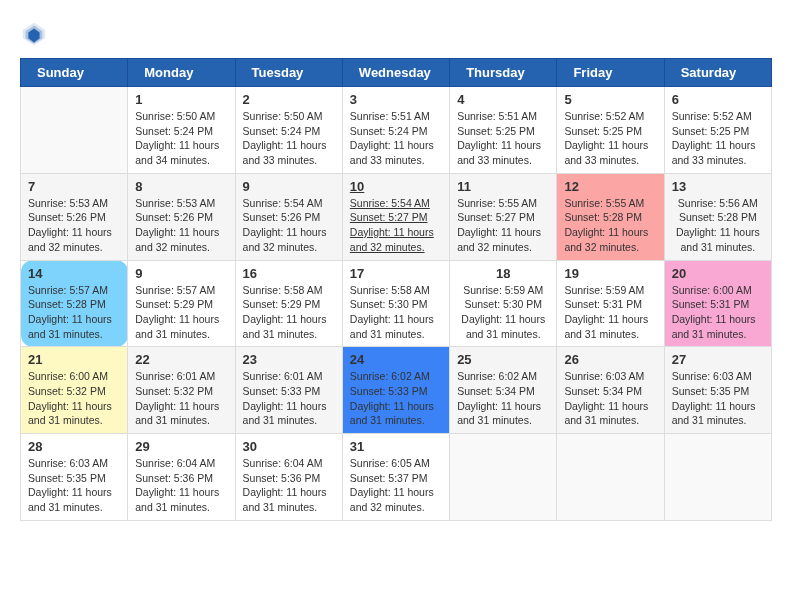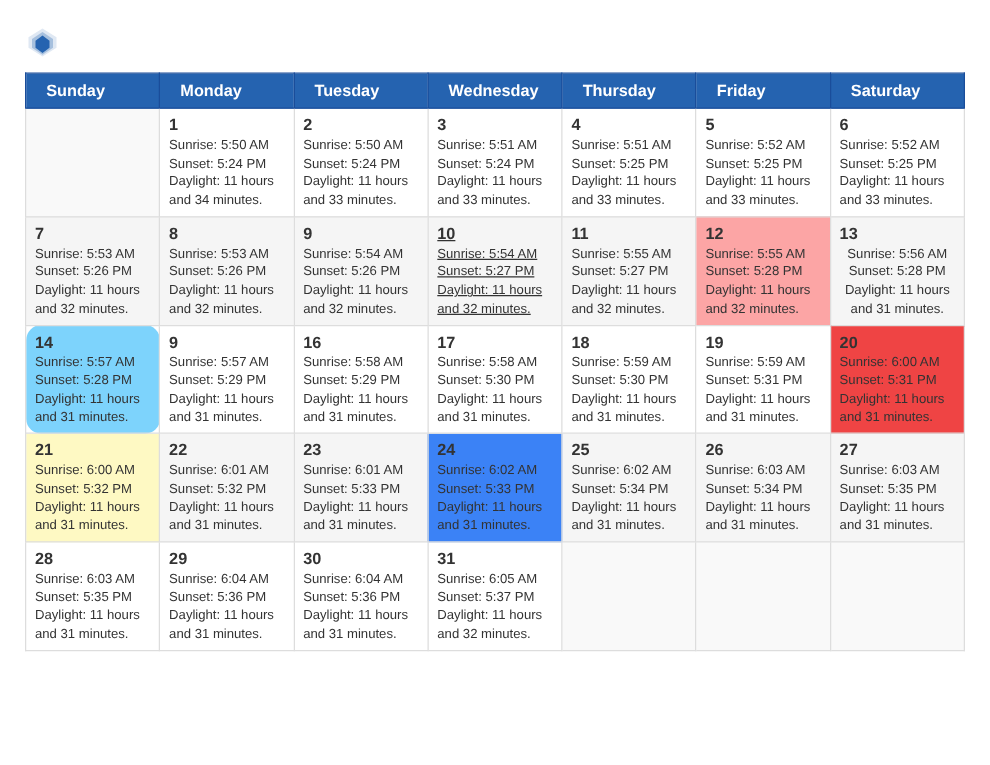--- a/index.html
+++ b/index.html
@@ -245,35 +245,35 @@
 Daylight: 11 hours
 and 31 minutes.</div>
         </td>
         <td style="background: rgb(255, 255, 255);">
           <span class="day-number">17</span>
           <div class="day-info" style="white-space: pre-line;">Sunrise: 5:58 AM
 Sunset: 5:30 PM
 Daylight: 11 hours
 and 31 minutes.</div>
         </td>
-        <td style="background: rgb(255, 255, 255);">
+        <td style="background: rgb(255, 255, 255); text-align: center;">
           <span class="day-number">18</span>
           <div class="day-info" style="white-space: pre-line;">Sunrise: 5:59 AM
 Sunset: 5:30 PM
 Daylight: 11 hours
 and 31 minutes.</div>
         </td>
         <td style="background: rgb(255, 255, 255);">
           <span class="day-number">19</span>
           <div class="day-info" style="white-space: pre-line;">Sunrise: 5:59 AM
 Sunset: 5:31 PM
 Daylight: 11 hours
 and 31 minutes.</div>
         </td>
-        <td style="background: #ef4444;">
+        <td style="background: #f9a8d4;">
           <span class="day-number">20</span>
           <div class="day-info" style="white-space: pre-line;">Sunrise: 6:00 AM
 Sunset: 5:31 PM
 Daylight: 11 hours
 and 31 minutes.</div>
         </td>
       </tr>
       <tr>
         <td style="background: #fef9c3;">
           <span class="day-number">21</span>

